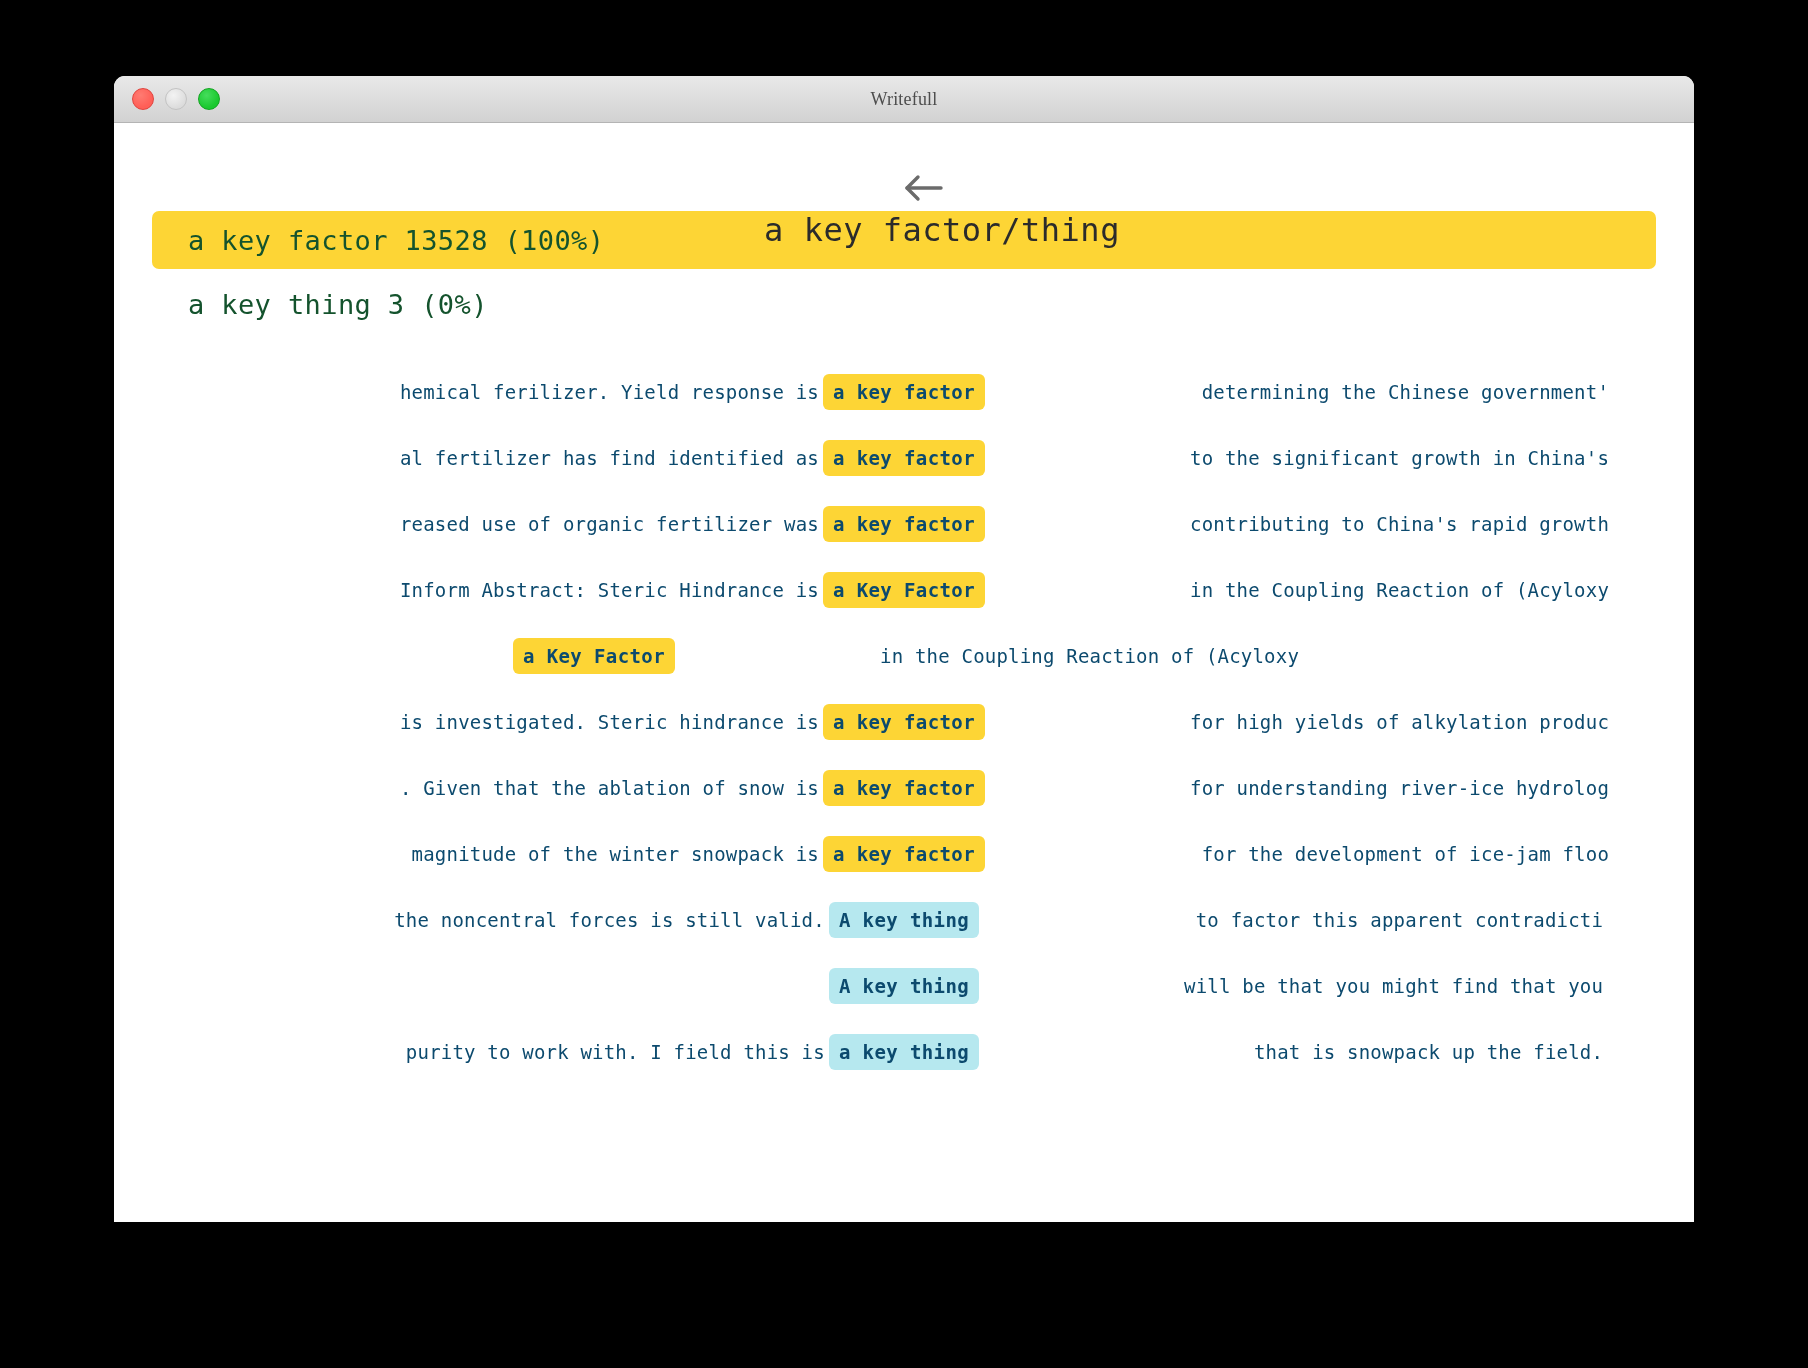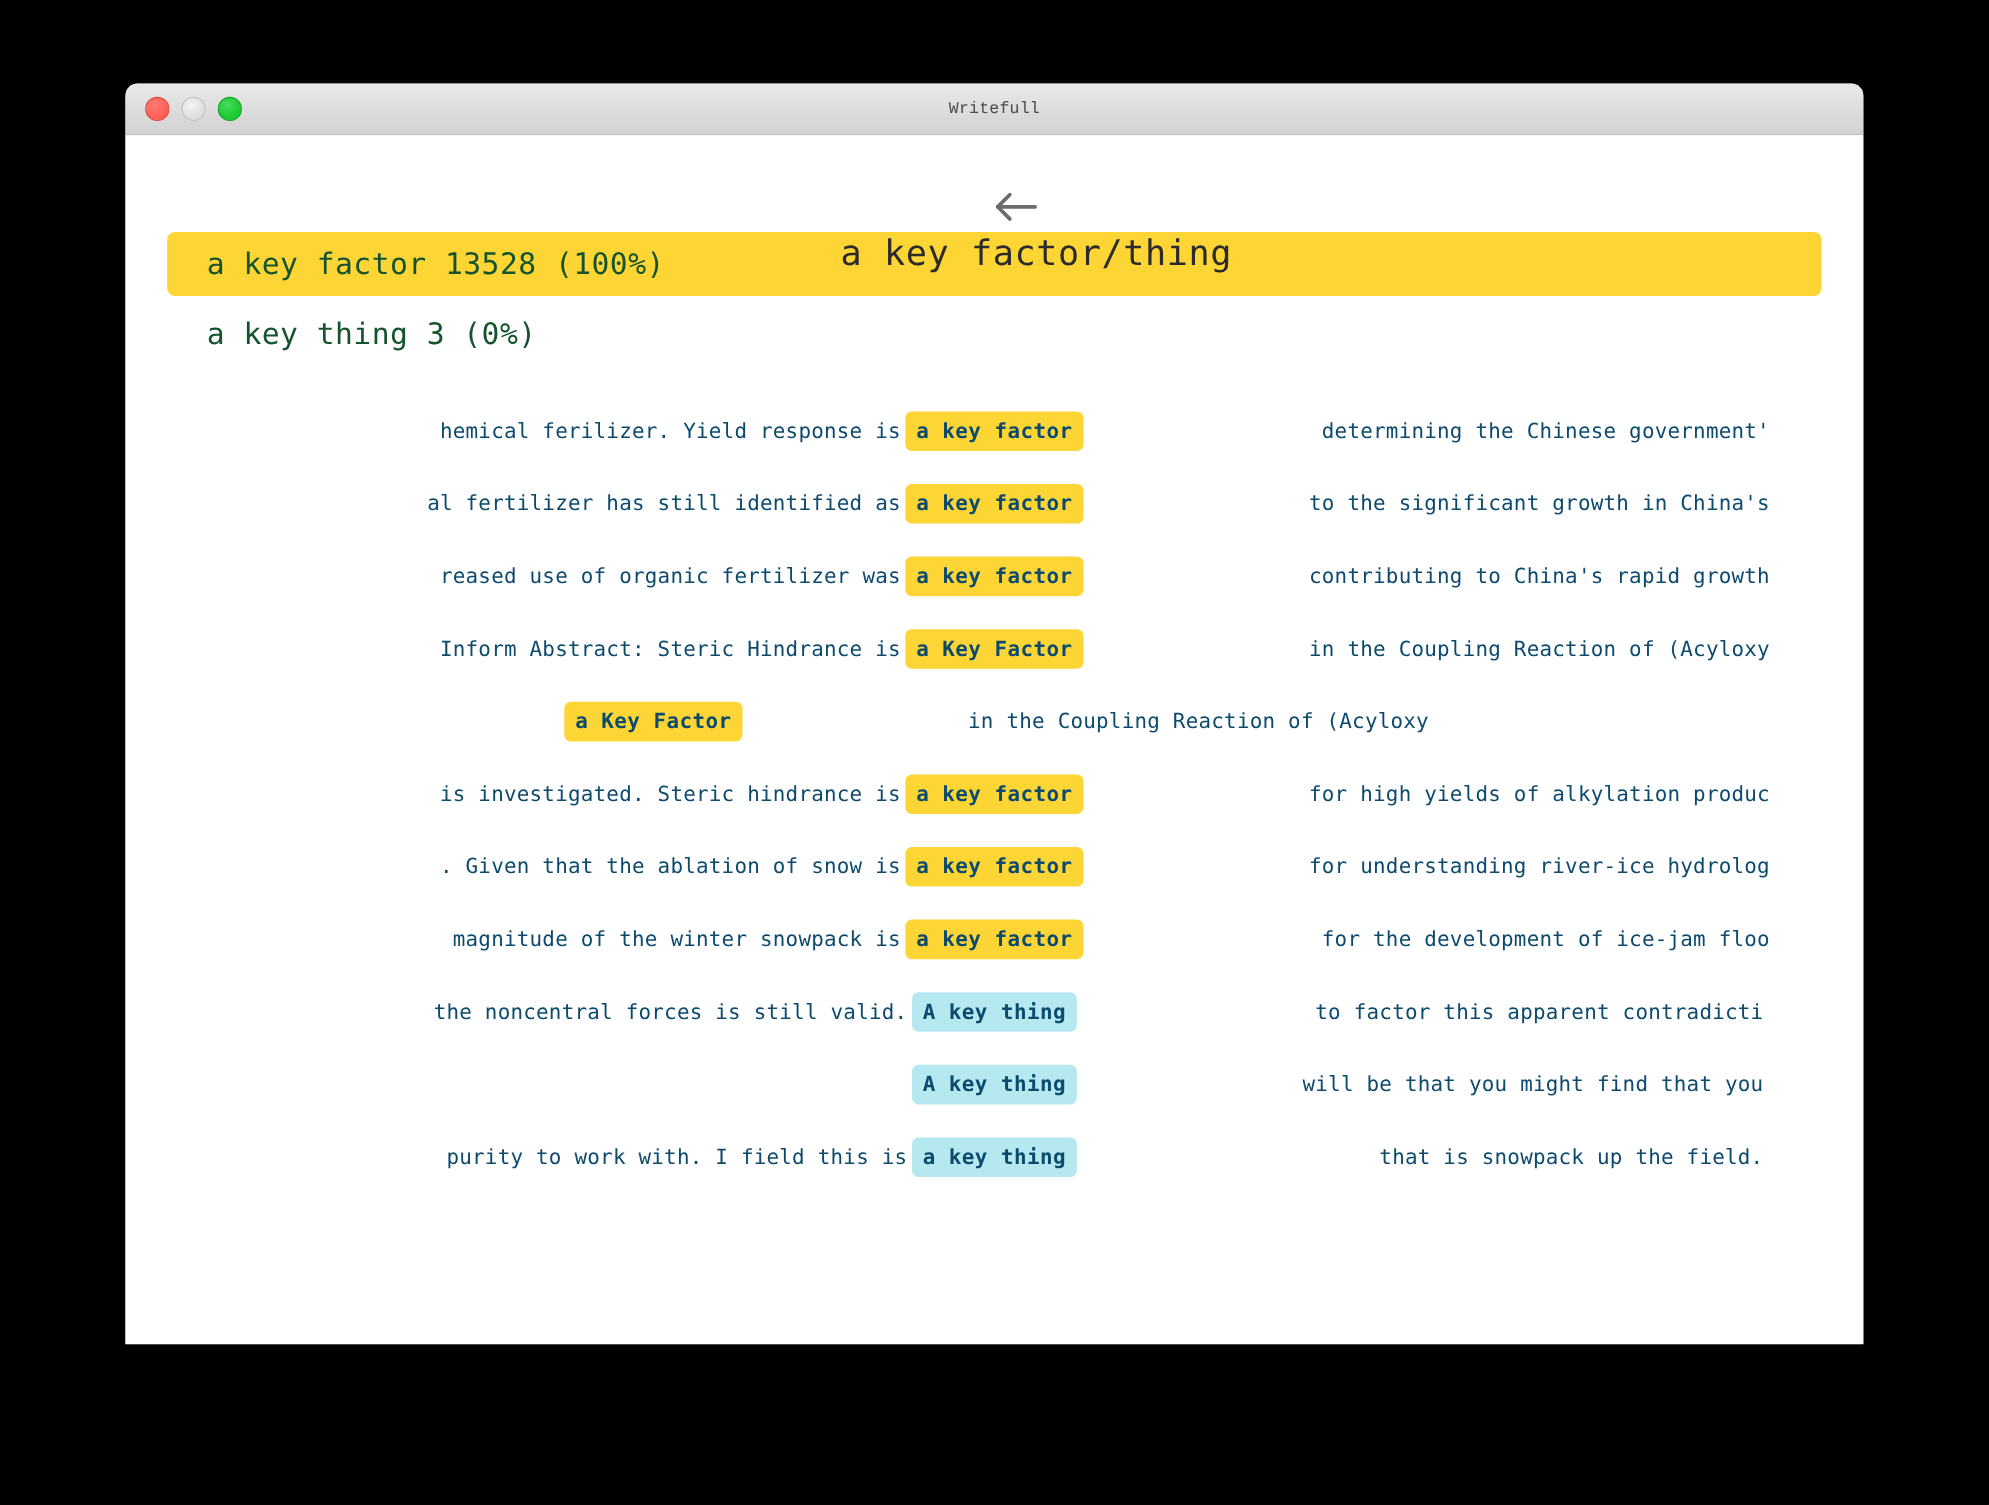--- a/index.html
+++ b/index.html
@@ -60,22 +60,22 @@
     border-radius: 50%;
     display: block;
   }
   .light.close   { background: radial-gradient(circle at 38% 32%, #ff7b72, #ff5f57 65%); border: 1px solid #e0443e; }
   .light.min     { background: radial-gradient(circle at 38% 32%, #f3f3f3, #dcdcdc 70%); border: 1px solid #c3c3c3; }
   .light.zoom    { background: radial-gradient(circle at 38% 32%, #45dd5c, #1bc92f 65%); border: 1px solid #11a520; }
 
   .window-title {
     flex: 1;
     text-align: center;
-    font-family: Liberation Mono, monospace;
-    font-size: 15px;
+    font-family: Liberation Serif, serif;
+    font-size: 18px;
     color: #4d4d4d;
     letter-spacing: 0.2px;
   }
 
   
   .content {
     position: relative;
     flex: 1 1 auto;
     background: #ffffff;
     overflow: hidden;
@@ -222,21 +222,21 @@
 
       <div class="lines">
 
         <div class="kwic-line">
           <span class="left"><span>hemical ferilizer. Yield response is</span></span>
           <span class="kw yellow">a key factor</span>
           <span class="right"><span>determining the Chinese government'</span></span>
         </div>
 
         <div class="kwic-line">
-          <span class="left"><span>al fertilizer has still identified as</span></span>
+          <span class="left"><span>al fertilizer has find identified as</span></span>
           <span class="kw yellow">a key factor</span>
           <span class="right"><span>to the significant growth in China's</span></span>
         </div>
 
         <div class="kwic-line">
           <span class="left"><span>reased use of organic fertilizer was</span></span>
           <span class="kw yellow">a key factor</span>
           <span class="right"><span>contributing to China's rapid growth</span></span>
         </div>
 

